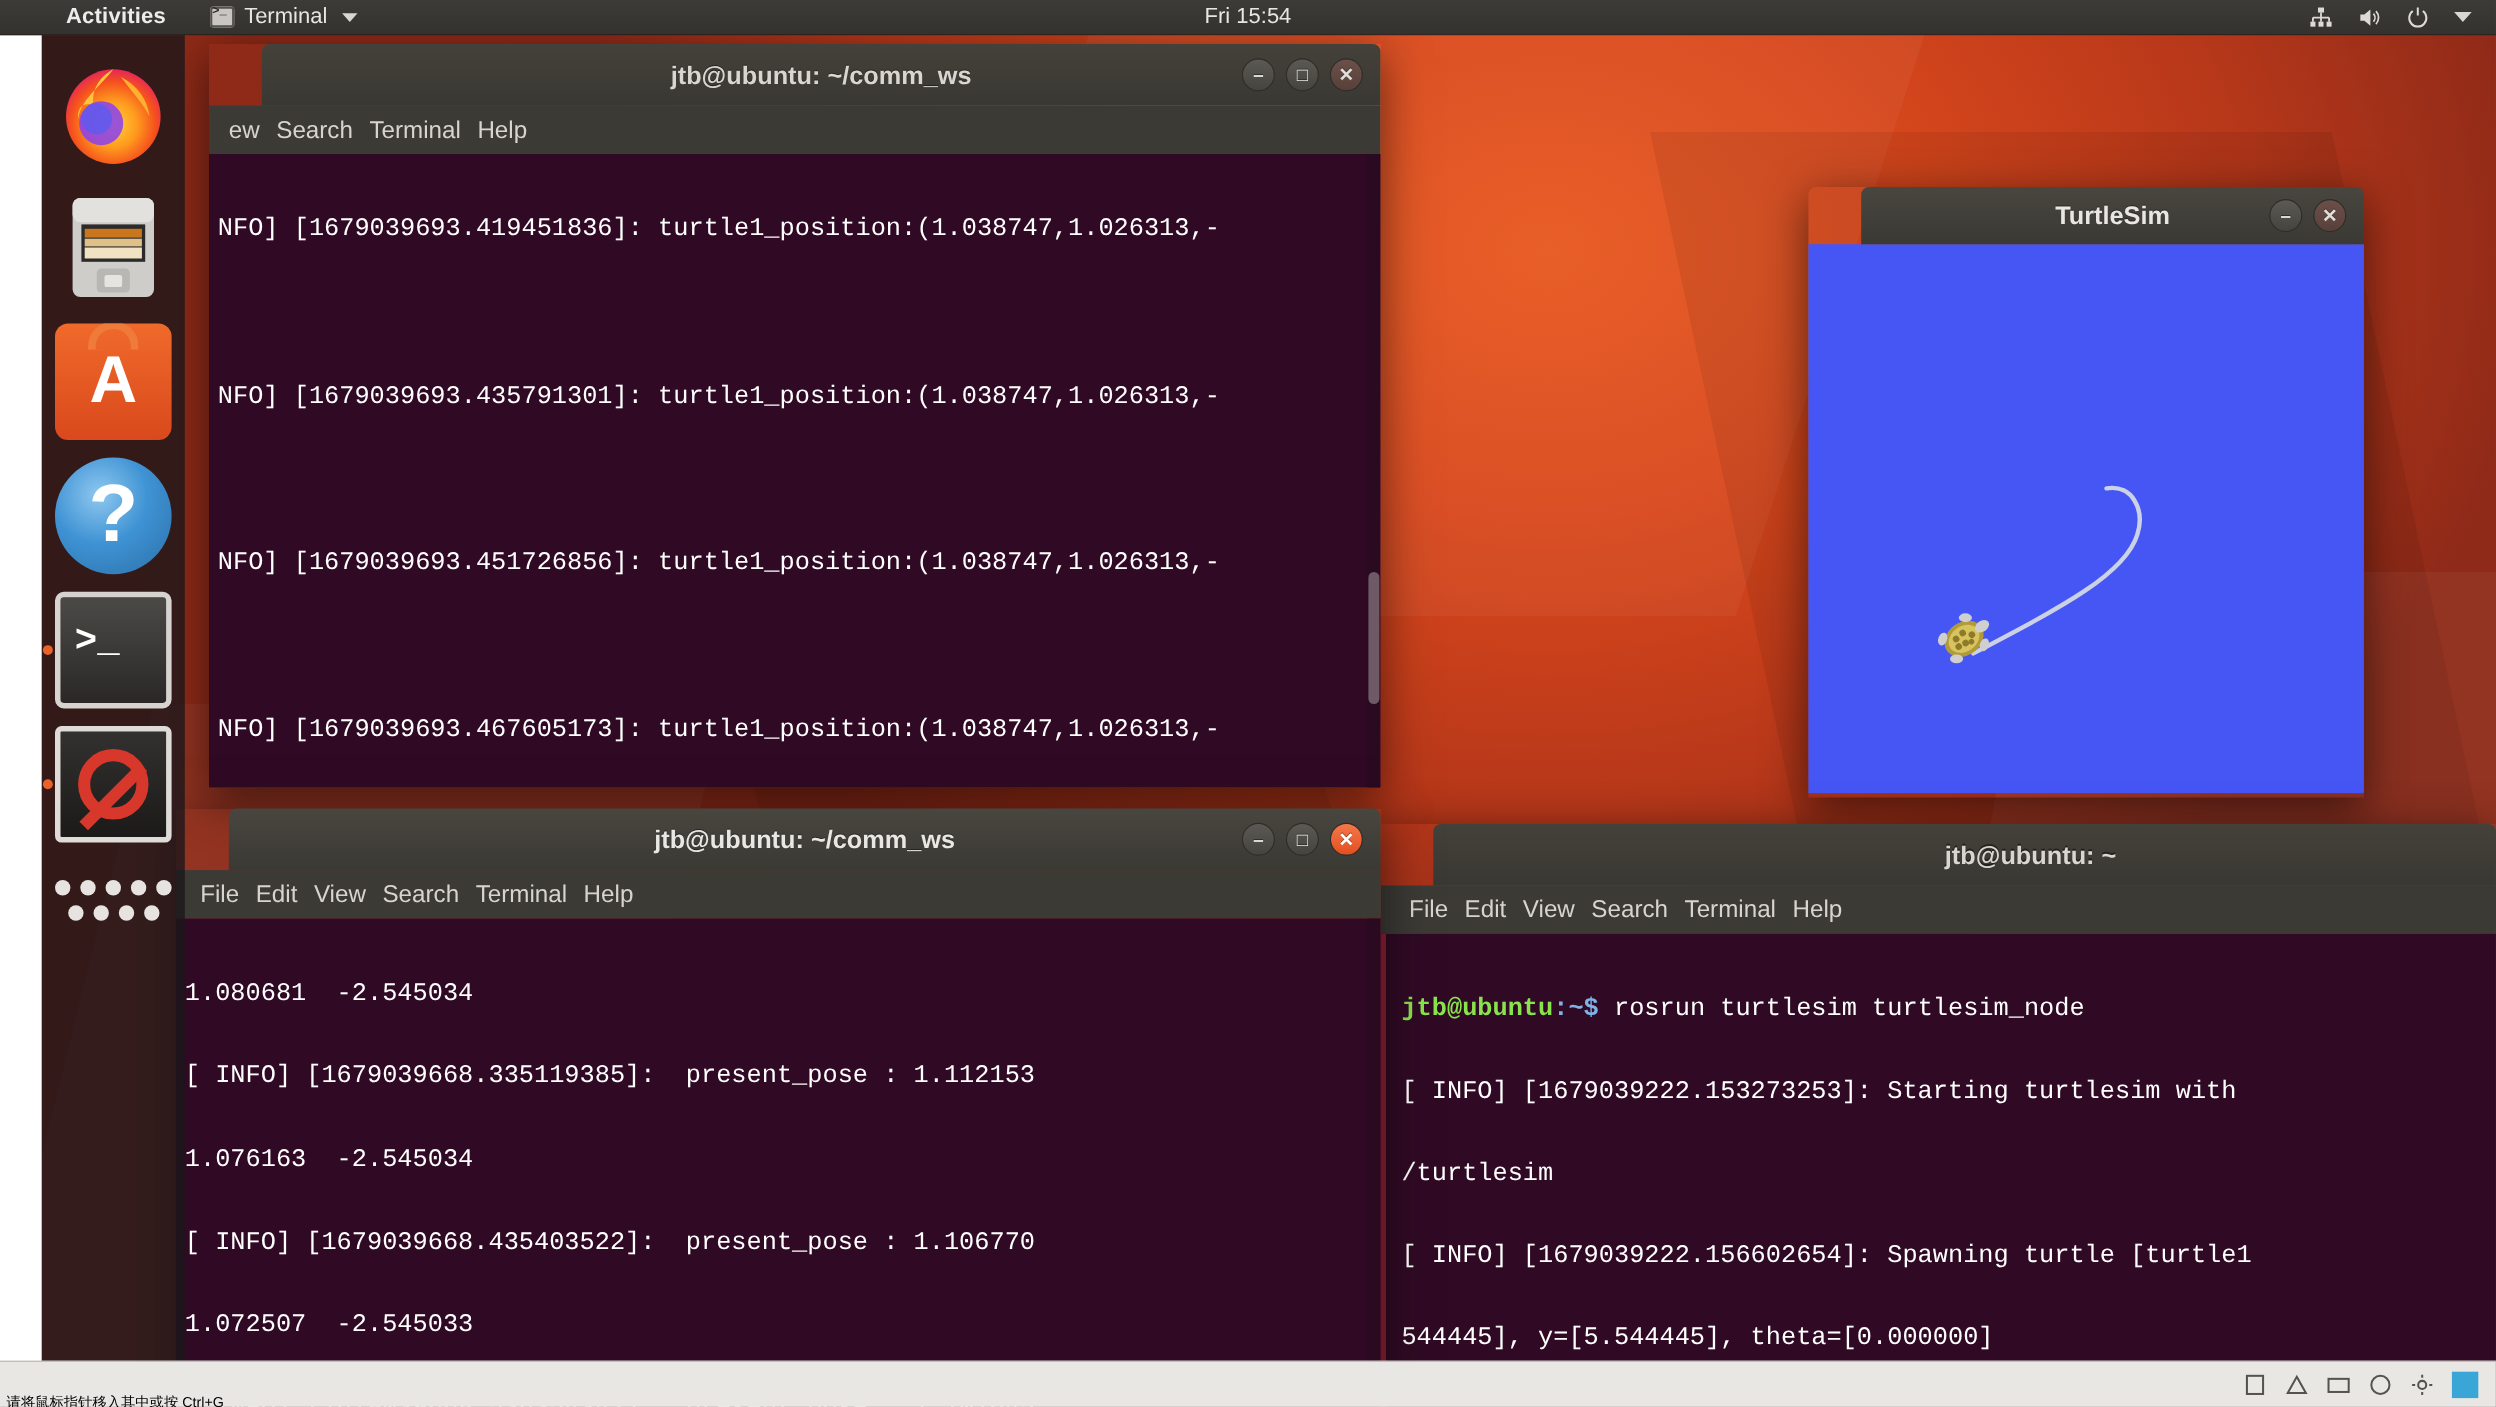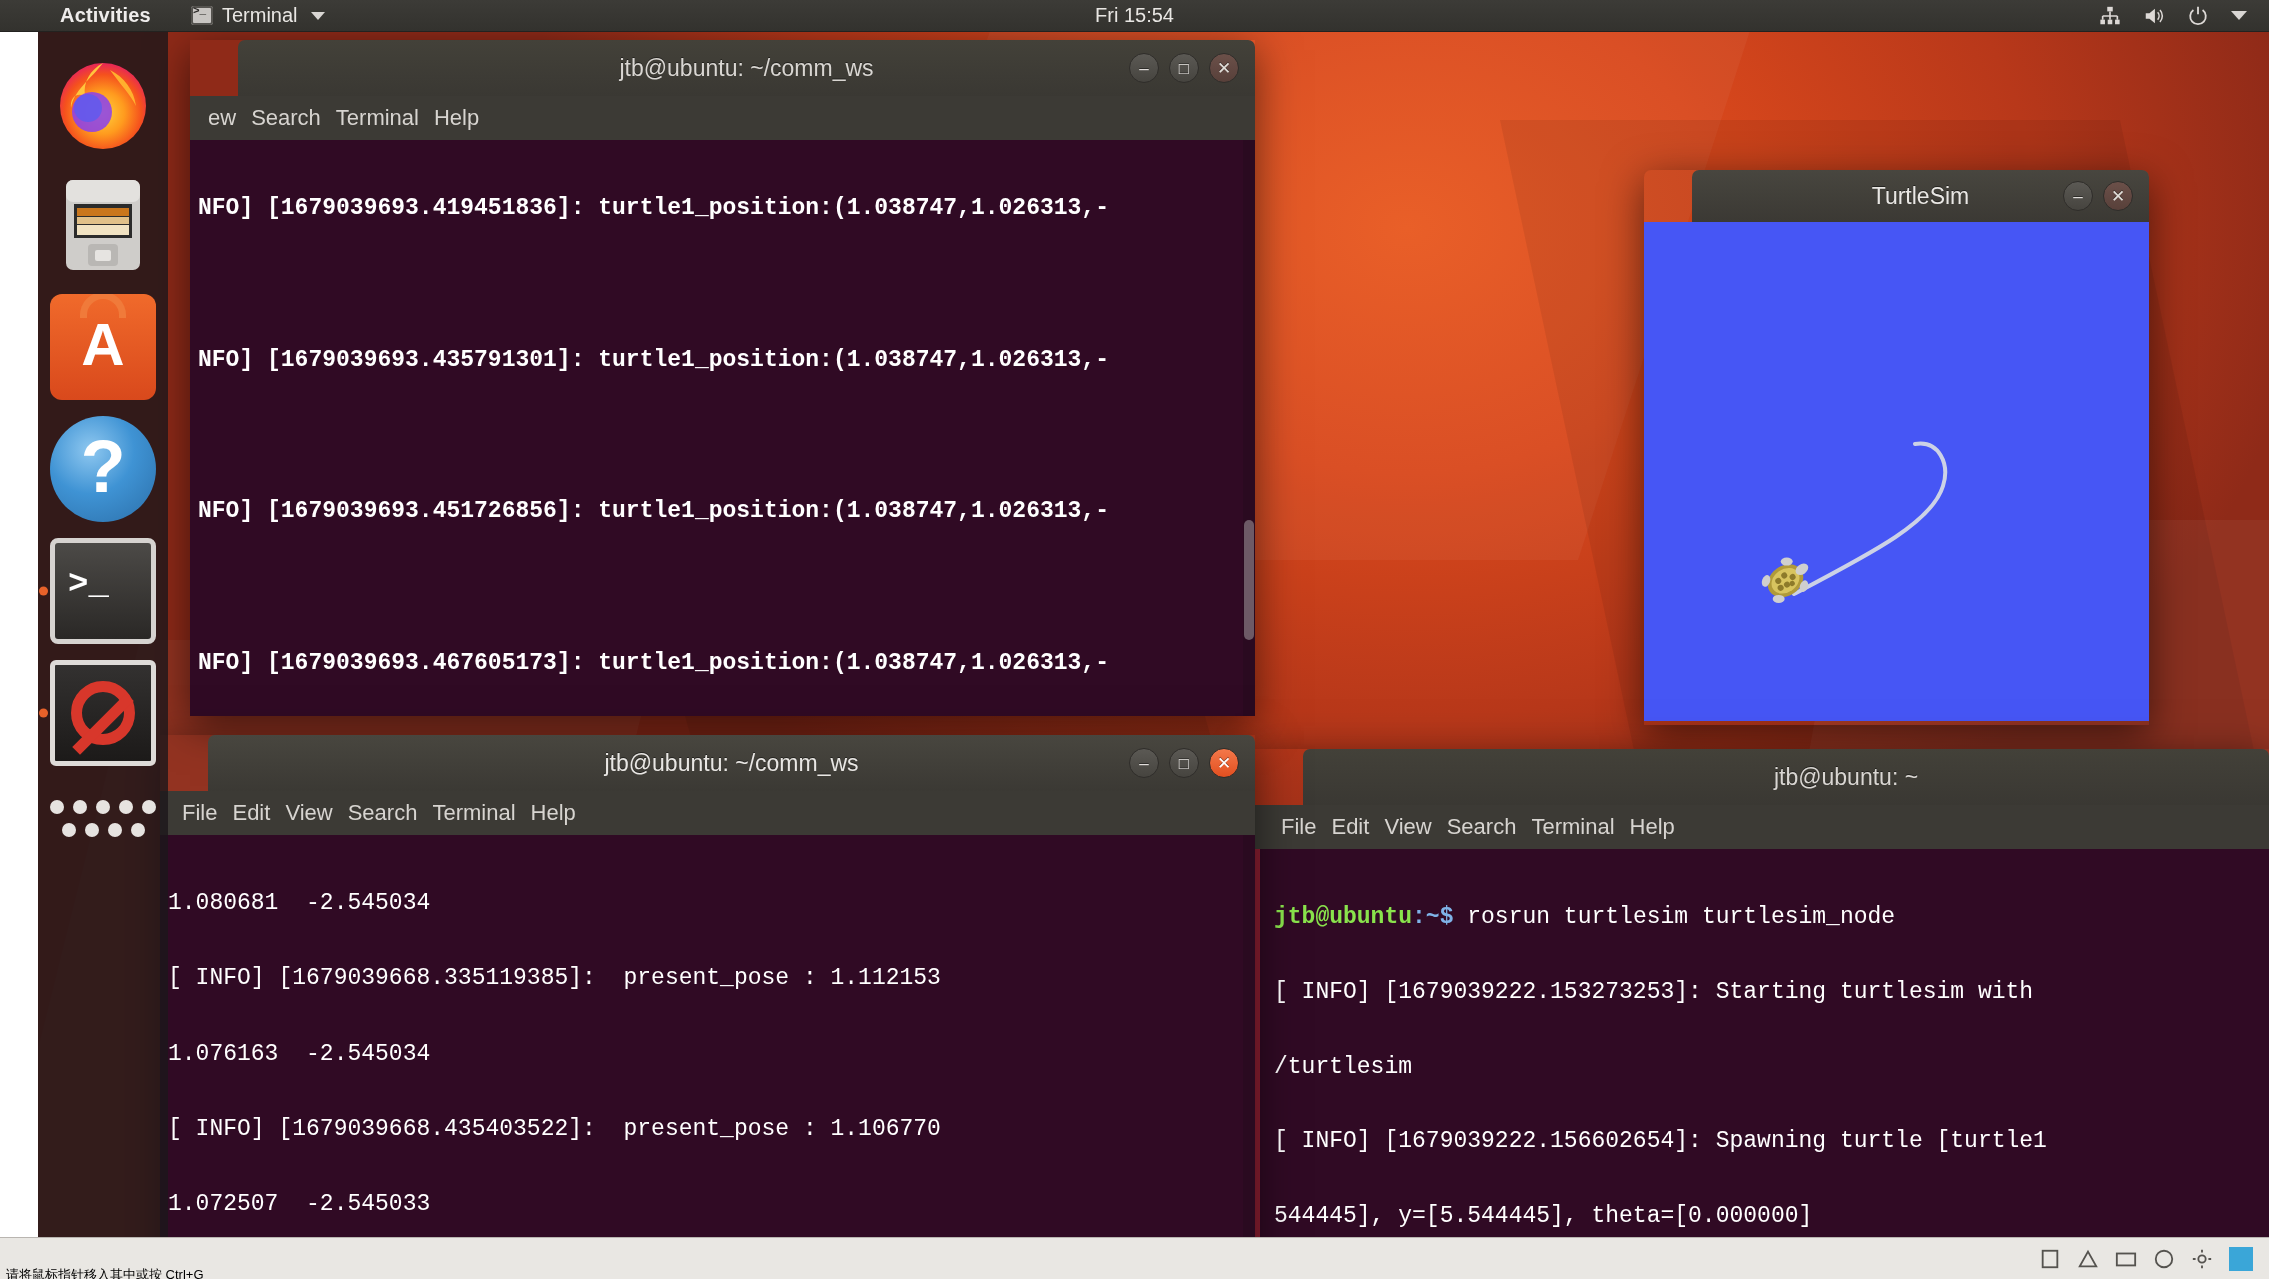--- a/index.html
+++ b/index.html
@@ -125,21 +125,21 @@
 
   
   #show-apps { margin-top: 10px; width: 106px; display:flex; flex-wrap: wrap; gap: 9px; justify-content:center; padding: 8px 0; }
   #show-apps i { width: 14px; height: 14px; border-radius: 50%; background: #e6e3e0; display:block; }
 
   
   .window { position: absolute; box-shadow: 0 10px 40px rgba(0,0,0,.55); }
   .titlebar {
     height: 56px; display: flex; align-items: center; justify-content: center;
     background: linear-gradient(#48463f, #3b3934);
-    color: #e9e7e4; font-size: 23px; font-weight: 400;
+    color: #e9e7e4; font-size: 23px; font-weight: 700;
     position: relative; border-radius: 7px 7px 0 0;
     text-shadow: 0 -1px 0 rgba(0,0,0,.45);
     margin-left: 48px;
   }
   .titlebar.inactive { background: linear-gradient(#434139,#3a3833); color: #d9d6d2; }
   .winbtns { position: absolute; right: 16px; top: 50%; transform: translateY(-50%); display: flex; gap: 10px; }
   .wb {
     width: 30px; height: 30px; border-radius: 50%;
     background: linear-gradient(#5b5954,#46443f);
     color: #e6e3e0; font-size: 17px; line-height: 30px; text-align: center;
@@ -224,21 +224,21 @@
         <span class="wb">□</span>
         <span class="wb close dim">✕</span>
       </span>
     </div>
     <div class="menubar">
       <span>ew</span>
       <span>Search</span>
       <span>Terminal</span>
       <span>Help</span>
     </div>
-    <div class="term-body" style="position:relative;font-weight:bold;">
+    <div class="term-body" style="position:relative;">
       <div>NFO] [1679039693.419451836]: turtle1_position:(1.038747,1.026313,-</div>
       <div style="height:27px"></div>
       <div>NFO] [1679039693.435791301]: turtle1_position:(1.038747,1.026313,-</div>
       <div style="height:27px"></div>
       <div>NFO] [1679039693.451726856]: turtle1_position:(1.038747,1.026313,-</div>
       <div style="height:27px"></div>
       <div>NFO] [1679039693.467605173]: turtle1_position:(1.038747,1.026313,-</div>
       
       
       

